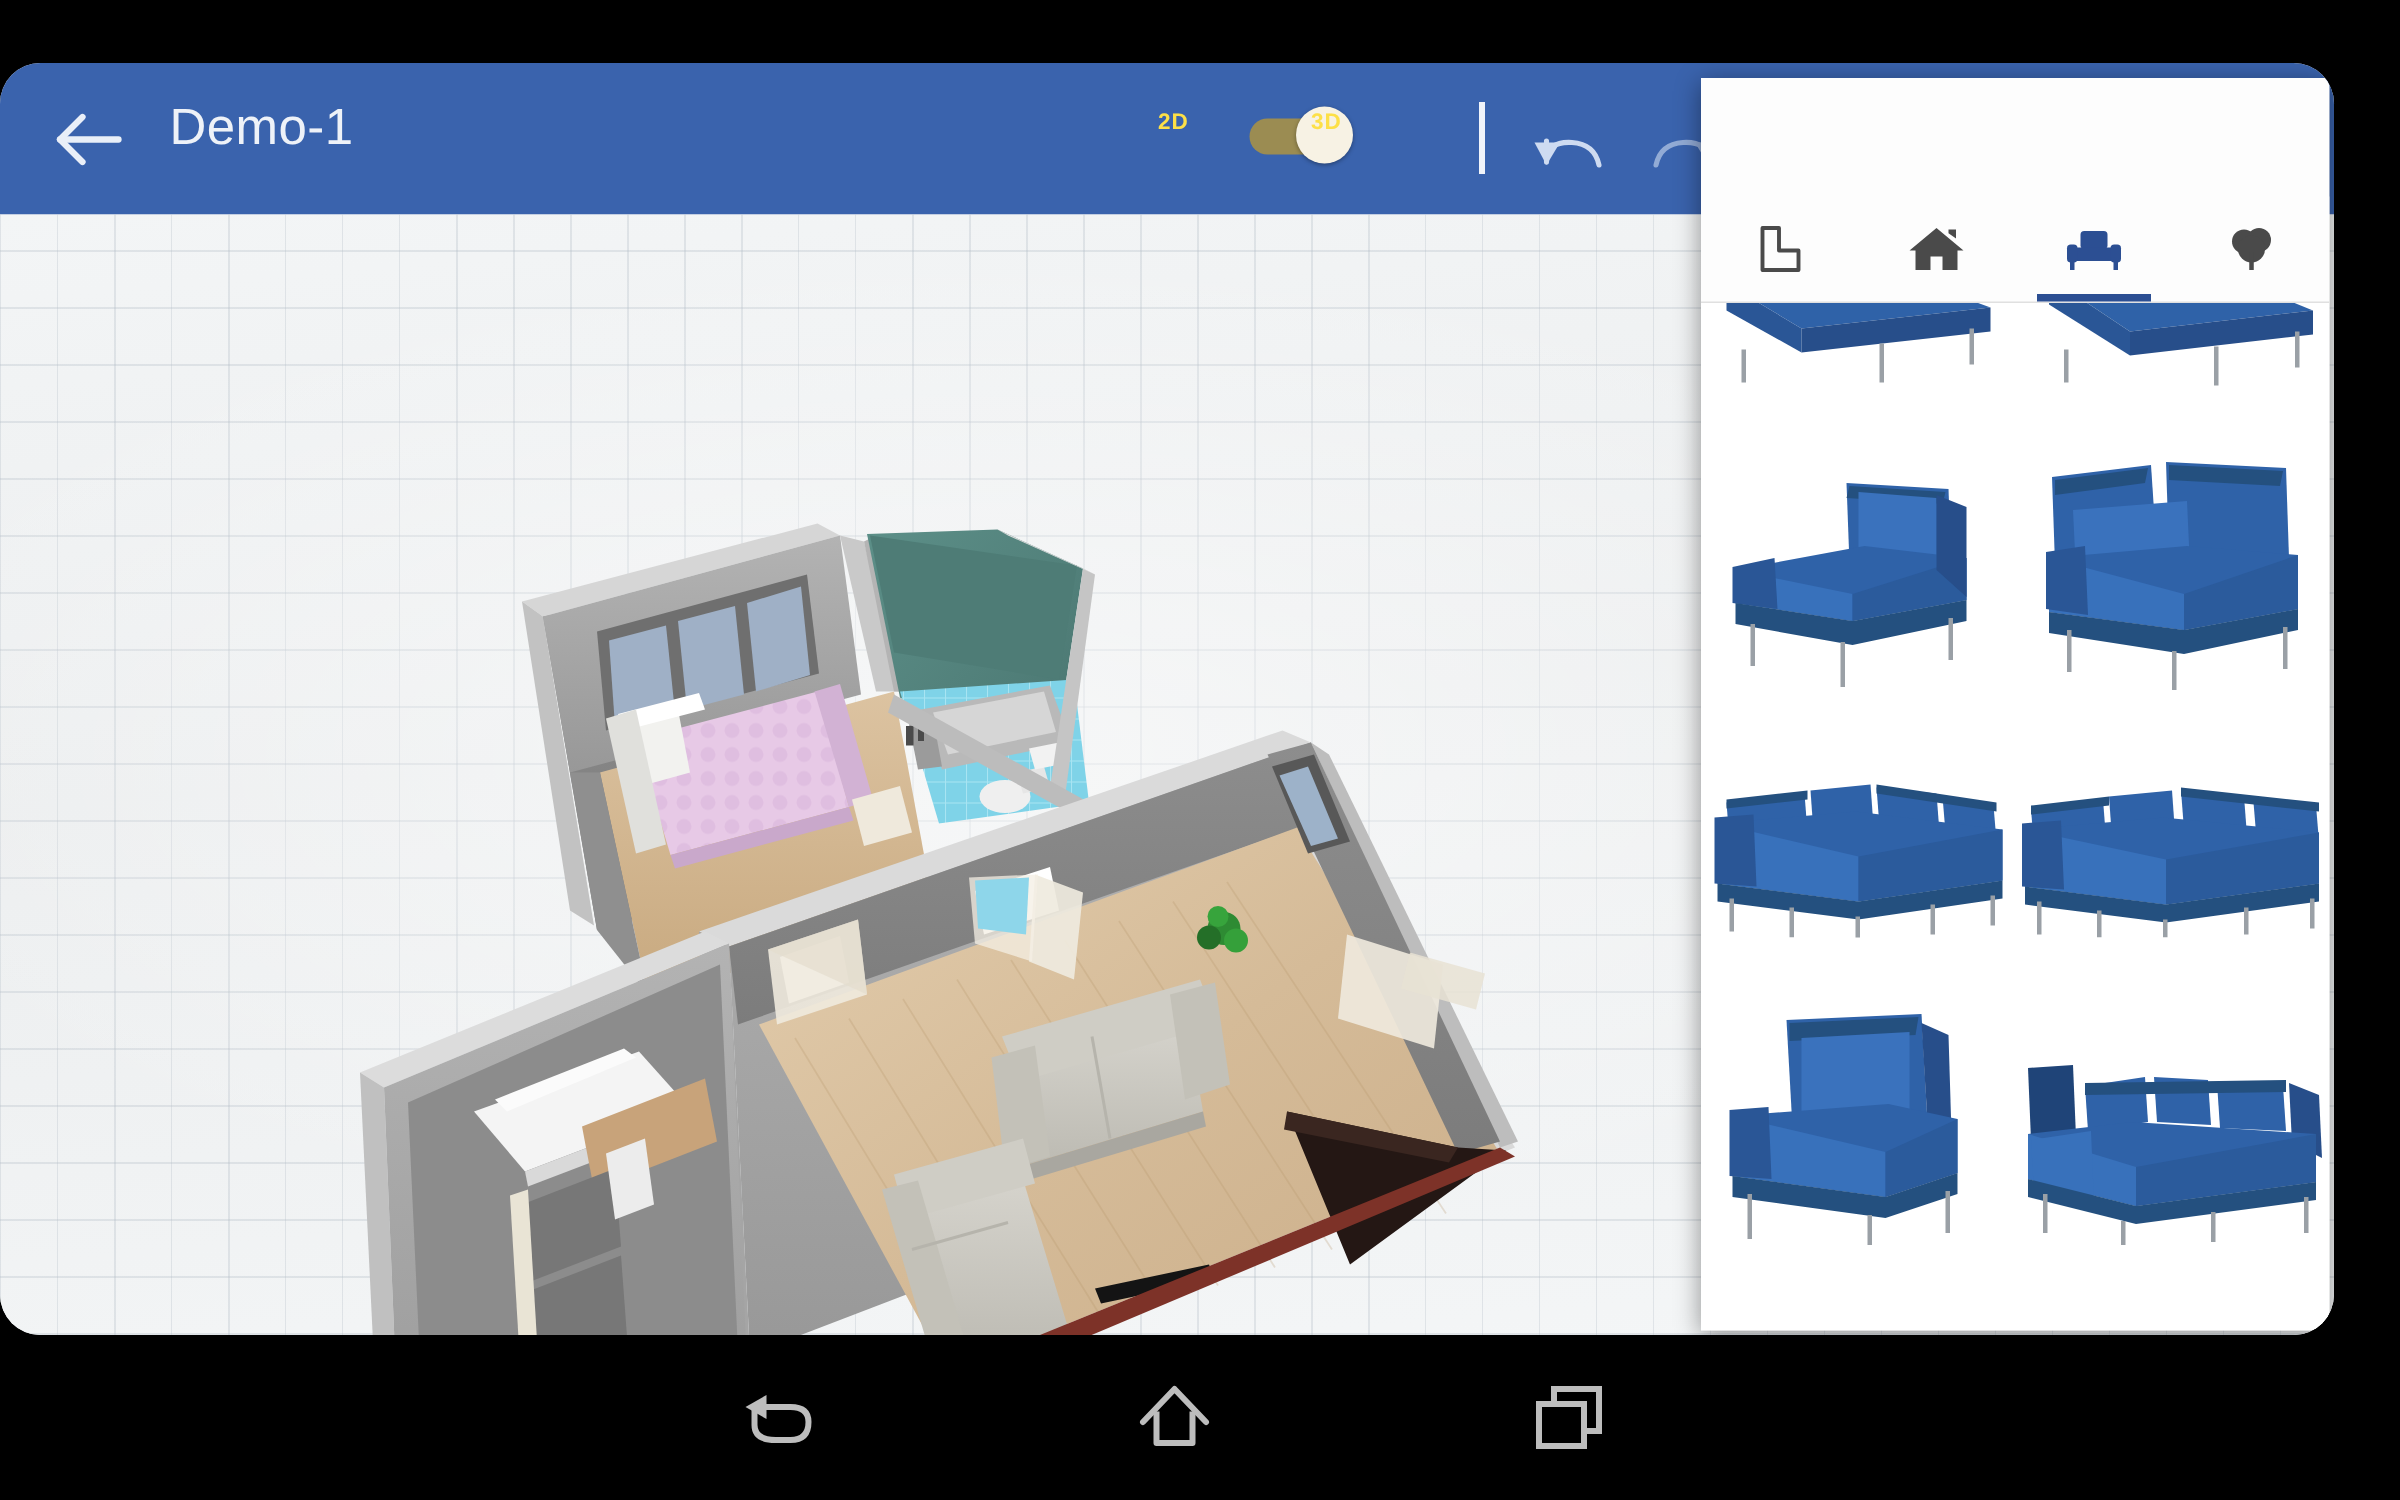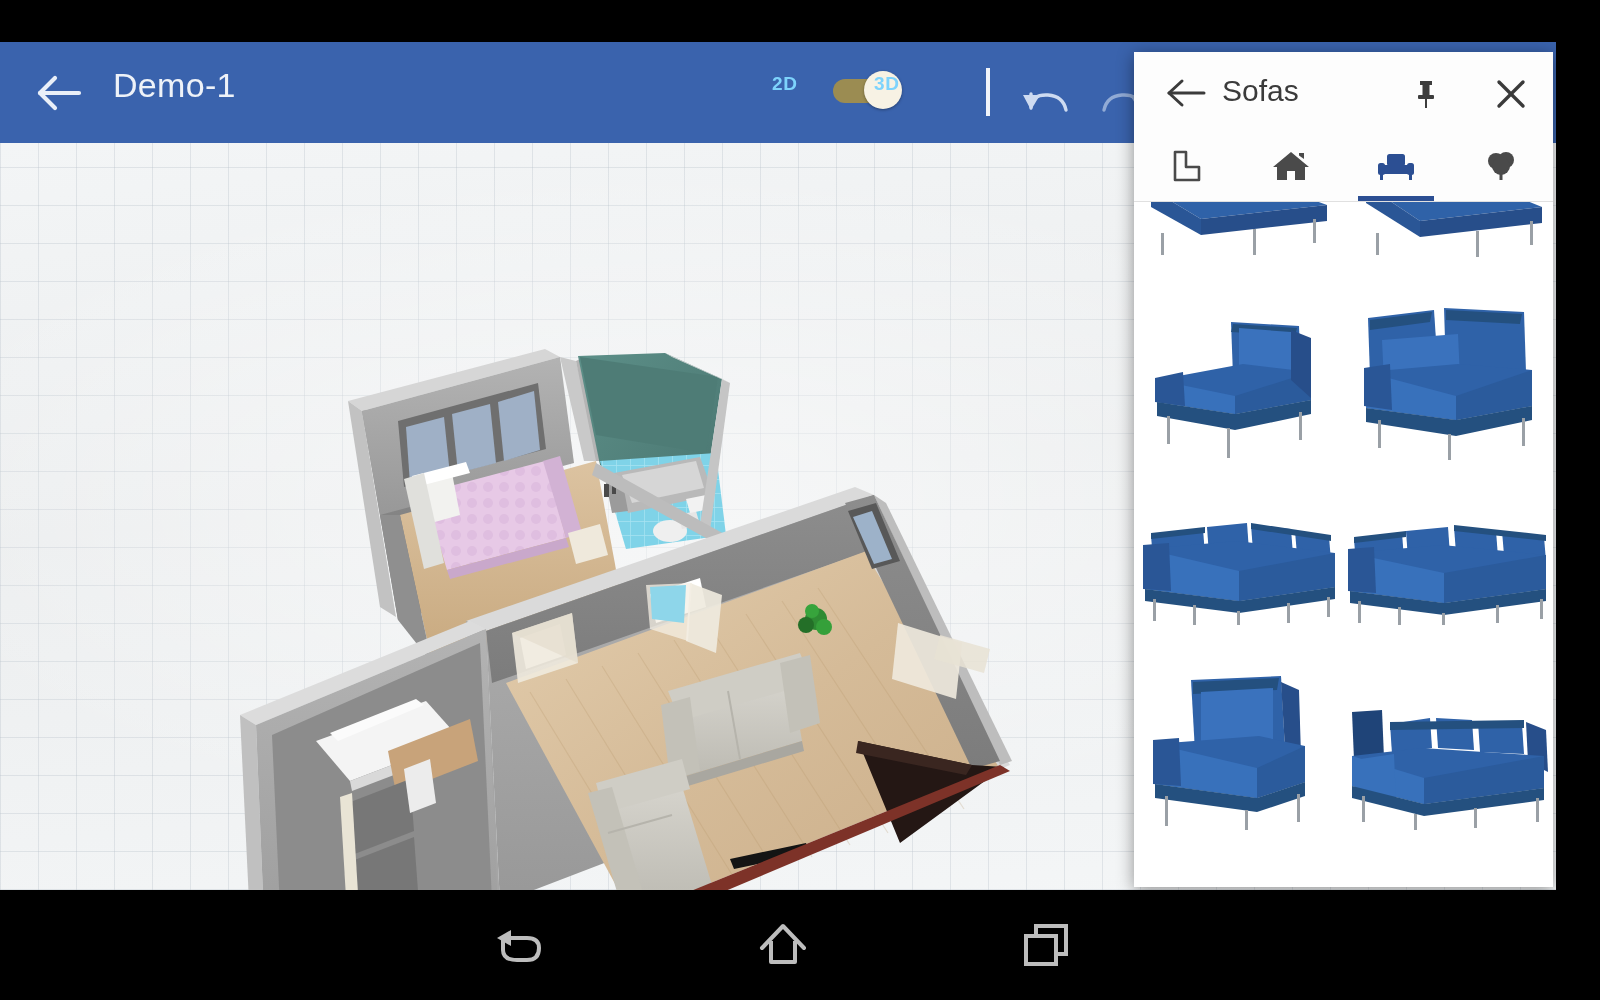--- a/index.html
+++ b/index.html
@@ -1,28 +1,28 @@
 <!DOCTYPE html>
 <html><head>
 <meta charset="utf-8">
 <style>
   html,body{margin:0;padding:0;background:#000;}
   body{width:1600px;height:1000px;overflow:hidden;font-family:"Liberation Sans",sans-serif;}
   #screen{position:relative;width:1600px;height:1000px;background:#000;}
 
   
-  #app{position:absolute;left:0;top:42px;width:1556px;height:848px;background:#eceff1;overflow:hidden;}
+  #app{position:absolute;left:0;top:42px;width:1556px;height:848px;background:#eceff1;overflow:hidden;border-radius:27px;}
 
   
   #appbar{position:absolute;left:0;top:0;width:1556px;height:101px;background:#3a63ad;}
   #backbtn{position:absolute;left:34px;top:28px;width:52px;height:46px;cursor:pointer;}
   #backbtn svg{display:block;}
   #title{position:absolute;left:113px;top:24px;font-size:34px;color:#eef2f8;letter-spacing:.3px;white-space:nowrap;}
 
-  .tdlabel{position:absolute;top:31px;font-size:19px;font-weight:bold;color:#7dd3fc;letter-spacing:.6px;}
+  .tdlabel{position:absolute;top:31px;font-size:15px;font-weight:bold;color:#fde047;letter-spacing:.6px;}
   #lbl2d{left:772px;}
   #lbl3d{left:874px;}
   #toggle{position:absolute;left:833px;top:29px;width:69px;height:40px;cursor:pointer;}
   #toggletrack{position:absolute;left:0;top:8px;width:64px;height:24px;border-radius:12px;background:#9b8c52;}
   #toggleknob{position:absolute;left:31px;top:0;width:38px;height:38px;border-radius:50%;background:#f7f2e4;box-shadow:0 1px 3px rgba(0,0,0,.35);}
   #divbar{position:absolute;left:986px;top:26px;width:4px;height:48px;background:#f0f4fa;}
   #undobtn{position:absolute;left:1022px;top:42px;width:48px;height:38px;cursor:pointer;opacity:.92;}
   #redobtn{position:absolute;left:1100px;top:42px;width:48px;height:38px;cursor:pointer;opacity:.55;}
 
   
@@ -295,47 +295,20 @@
         <polygon points="404,626 430,616 436,660 410,670" fill="#ececec"></polygon>
 
         <polygon points="268,872 498,768 502,782 272,886" fill="#d0d0d0"></polygon>
         <polygon points="284,866 500,770 504,784 288,880" fill="#8a3a2e"></polygon>
         <polygon points="300,862 496,776 498,786 302,872" fill="#6f89a8" opacity=".6"></polygon>
       </svg>
     </div>
 
     <div id="panel">
 
-      <div id="panelhdr">
-        <div id="pbackbtn">
-          <svg width="44" height="34" viewBox="0 0 44 34">
-            <g stroke="#3b3b3b" stroke-width="3" fill="none" stroke-linecap="round" stroke-linejoin="round">
-              <line x1="4" y1="17" x2="39" y2="17"></line>
-              <polyline points="17,5 4,17 17,29"></polyline>
-            </g>
-          </svg>
-        </div>
-        <div id="ptitle">Sofas</div>
-        <div id="pinbtn">
-          <svg width="40" height="40" viewBox="0 0 40 40">
-            <rect x="14" y="7" width="12" height="4" fill="#3d3d3d"></rect>
-            <rect x="16.5" y="11" width="7" height="10" fill="#3d3d3d"></rect>
-            <rect x="12" y="21" width="16" height="4" rx="1" fill="#3d3d3d"></rect>
-            <rect x="19" y="25" width="2" height="9" fill="#3d3d3d"></rect>
-          </svg>
-        </div>
-        <div id="closebtn">
-          <svg width="44" height="44" viewBox="0 0 44 44">
-            <g stroke="#3a3a3a" stroke-width="3.4" stroke-linecap="round">
-              <line x1="10" y1="10" x2="34" y2="34"></line>
-              <line x1="34" y1="10" x2="10" y2="34"></line>
-            </g>
-          </svg>
-        </div>
-      </div>
 
       <div id="ptabs">
 
         <div class="ptab">
           <svg width="40" height="40" viewBox="0 0 40 40">
             <path d="M9 6 L9 34 L33 34 L33 21 L20 21 L20 6 Z" fill="none" stroke="#4a4a4a" stroke-width="2.6" stroke-linejoin="round"></path>
           </svg>
 
         </div>
 

